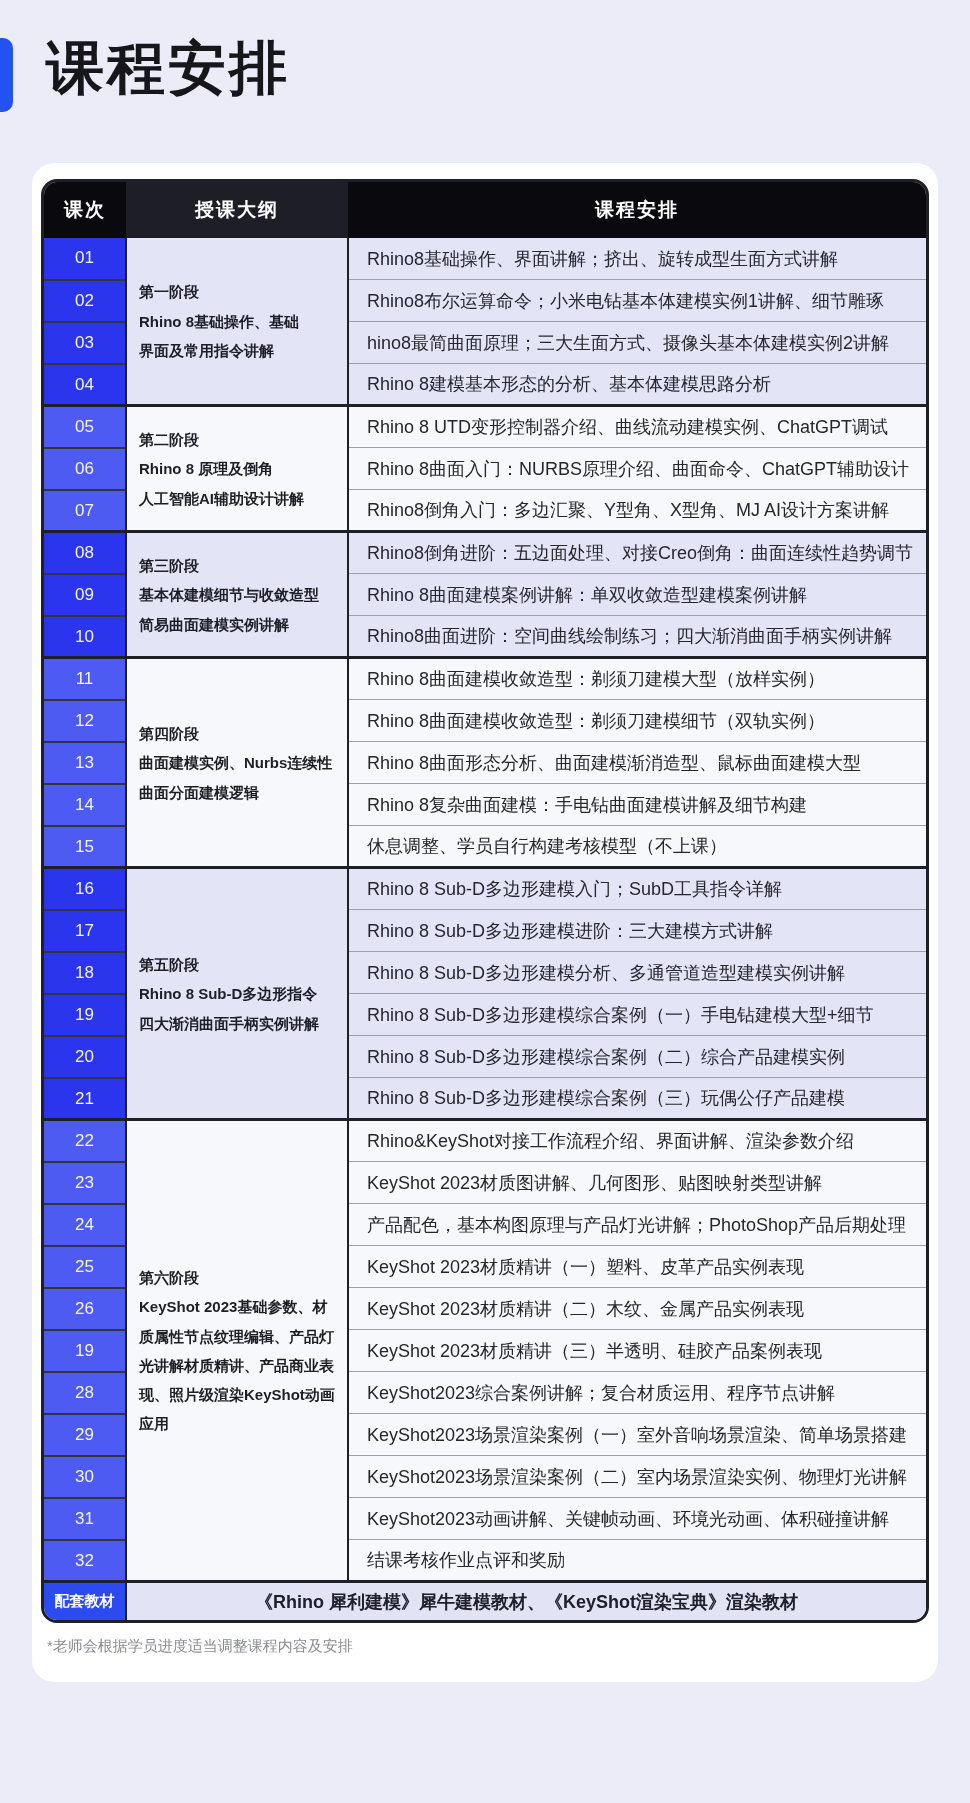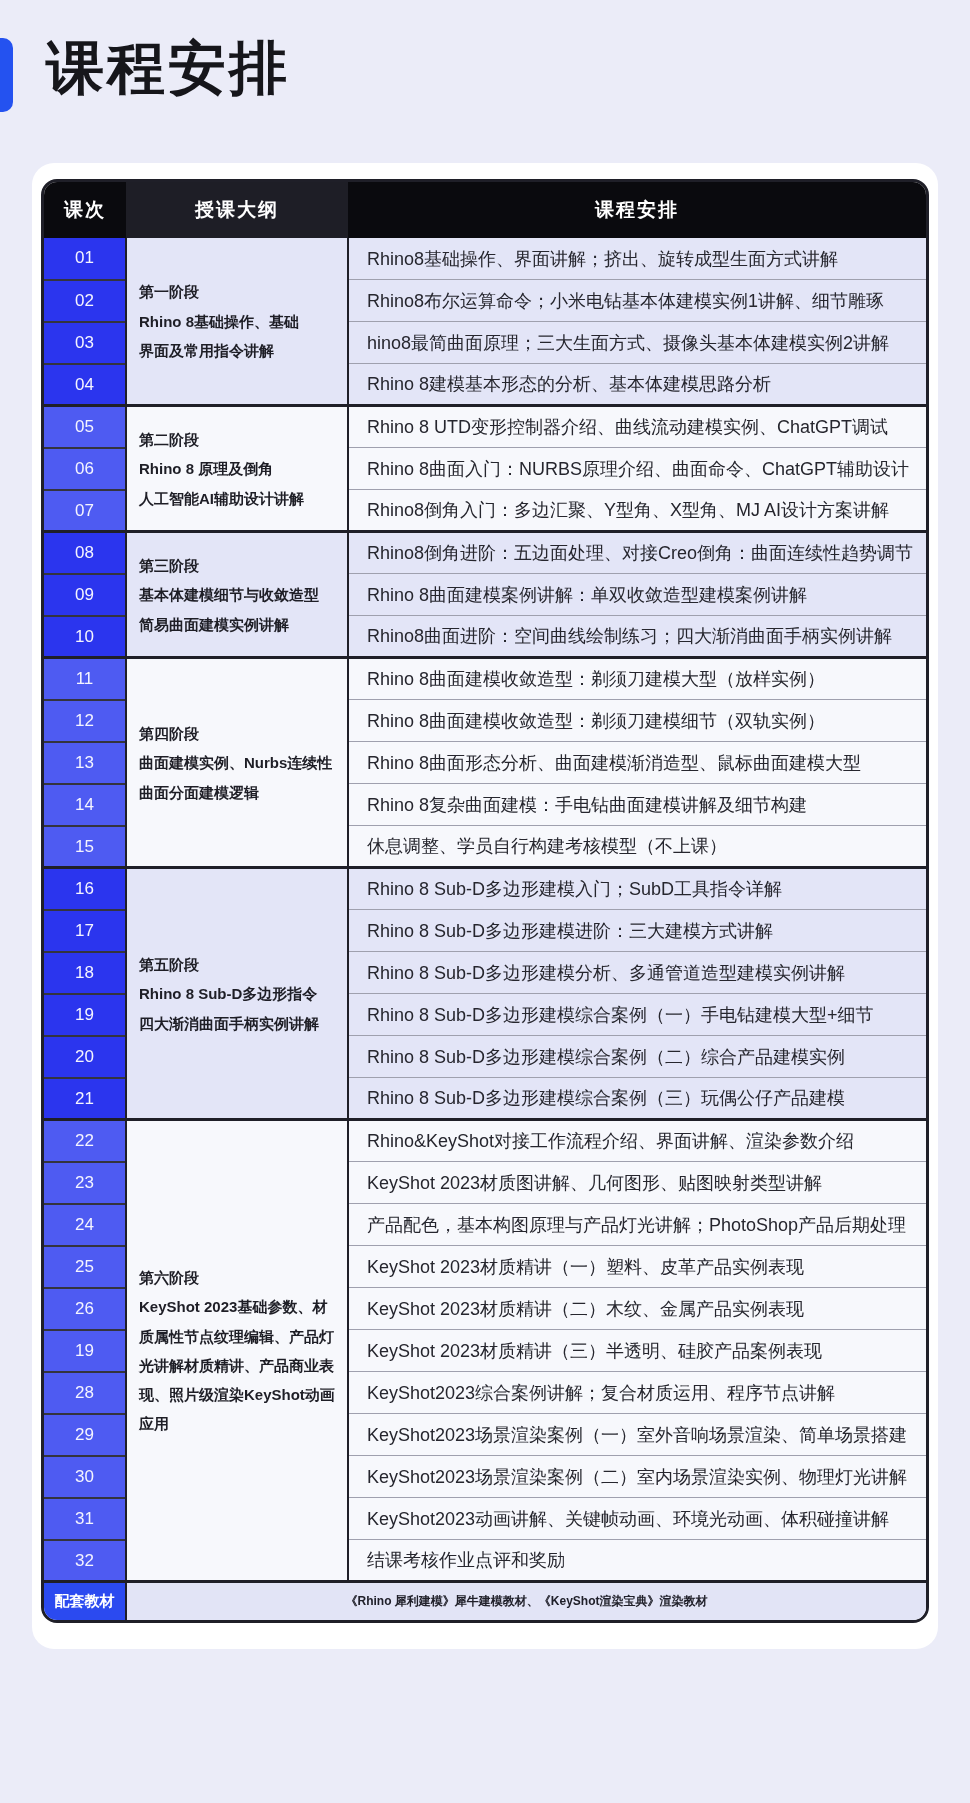--- a/index.html
+++ b/index.html
@@ -74,21 +74,21 @@
     border-top:1px solid var(--thin-line);
   }
   tr.stage-start td.num,tr.stage-start td.content{border-top:3px solid var(--frame-dark);}
   tbody tr:first-child td{border-top:none;}
   tfoot td{height:38px;border-top:3px solid var(--frame-dark);}
   td.footer-label{
     background:var(--materials-blue);color:#ffffff;text-align:center;
     font-size:15px;font-weight:700;border-right:2px solid var(--frame-dark);
   }
   td.footer-content{
-    background:#e2e4f6;text-align:center;font-size:12px;font-weight:600;color:#20202a;
+    background:#e2e4f6;text-align:center;font-size:18px;font-weight:600;color:#20202a;
   }
   .footnote{margin:14px 0 0 6px;font-size:15px;color:#8b8b97;}
 </style>
 </head>
 <body>
 
 <div class="header">
   <div class="accent-tab"></div>
   <h1 class="page-title">课程安排</h1>
 </div>
@@ -272,13 +272,14 @@
           </tr>
         </tbody>
       <tfoot>
         <tr>
           <td class="footer-label">配套教材</td>
           <td class="footer-content" colspan="2">《Rhino 犀利建模》犀牛建模教材、《KeyShot渲染宝典》渲染教材</td>
         </tr>
       </tfoot>
     </table>
   </div>
+  <p class="footnote">*老师会根据学员进度适当调整课程内容及安排</p>
 </div>
 
 </body></html>

